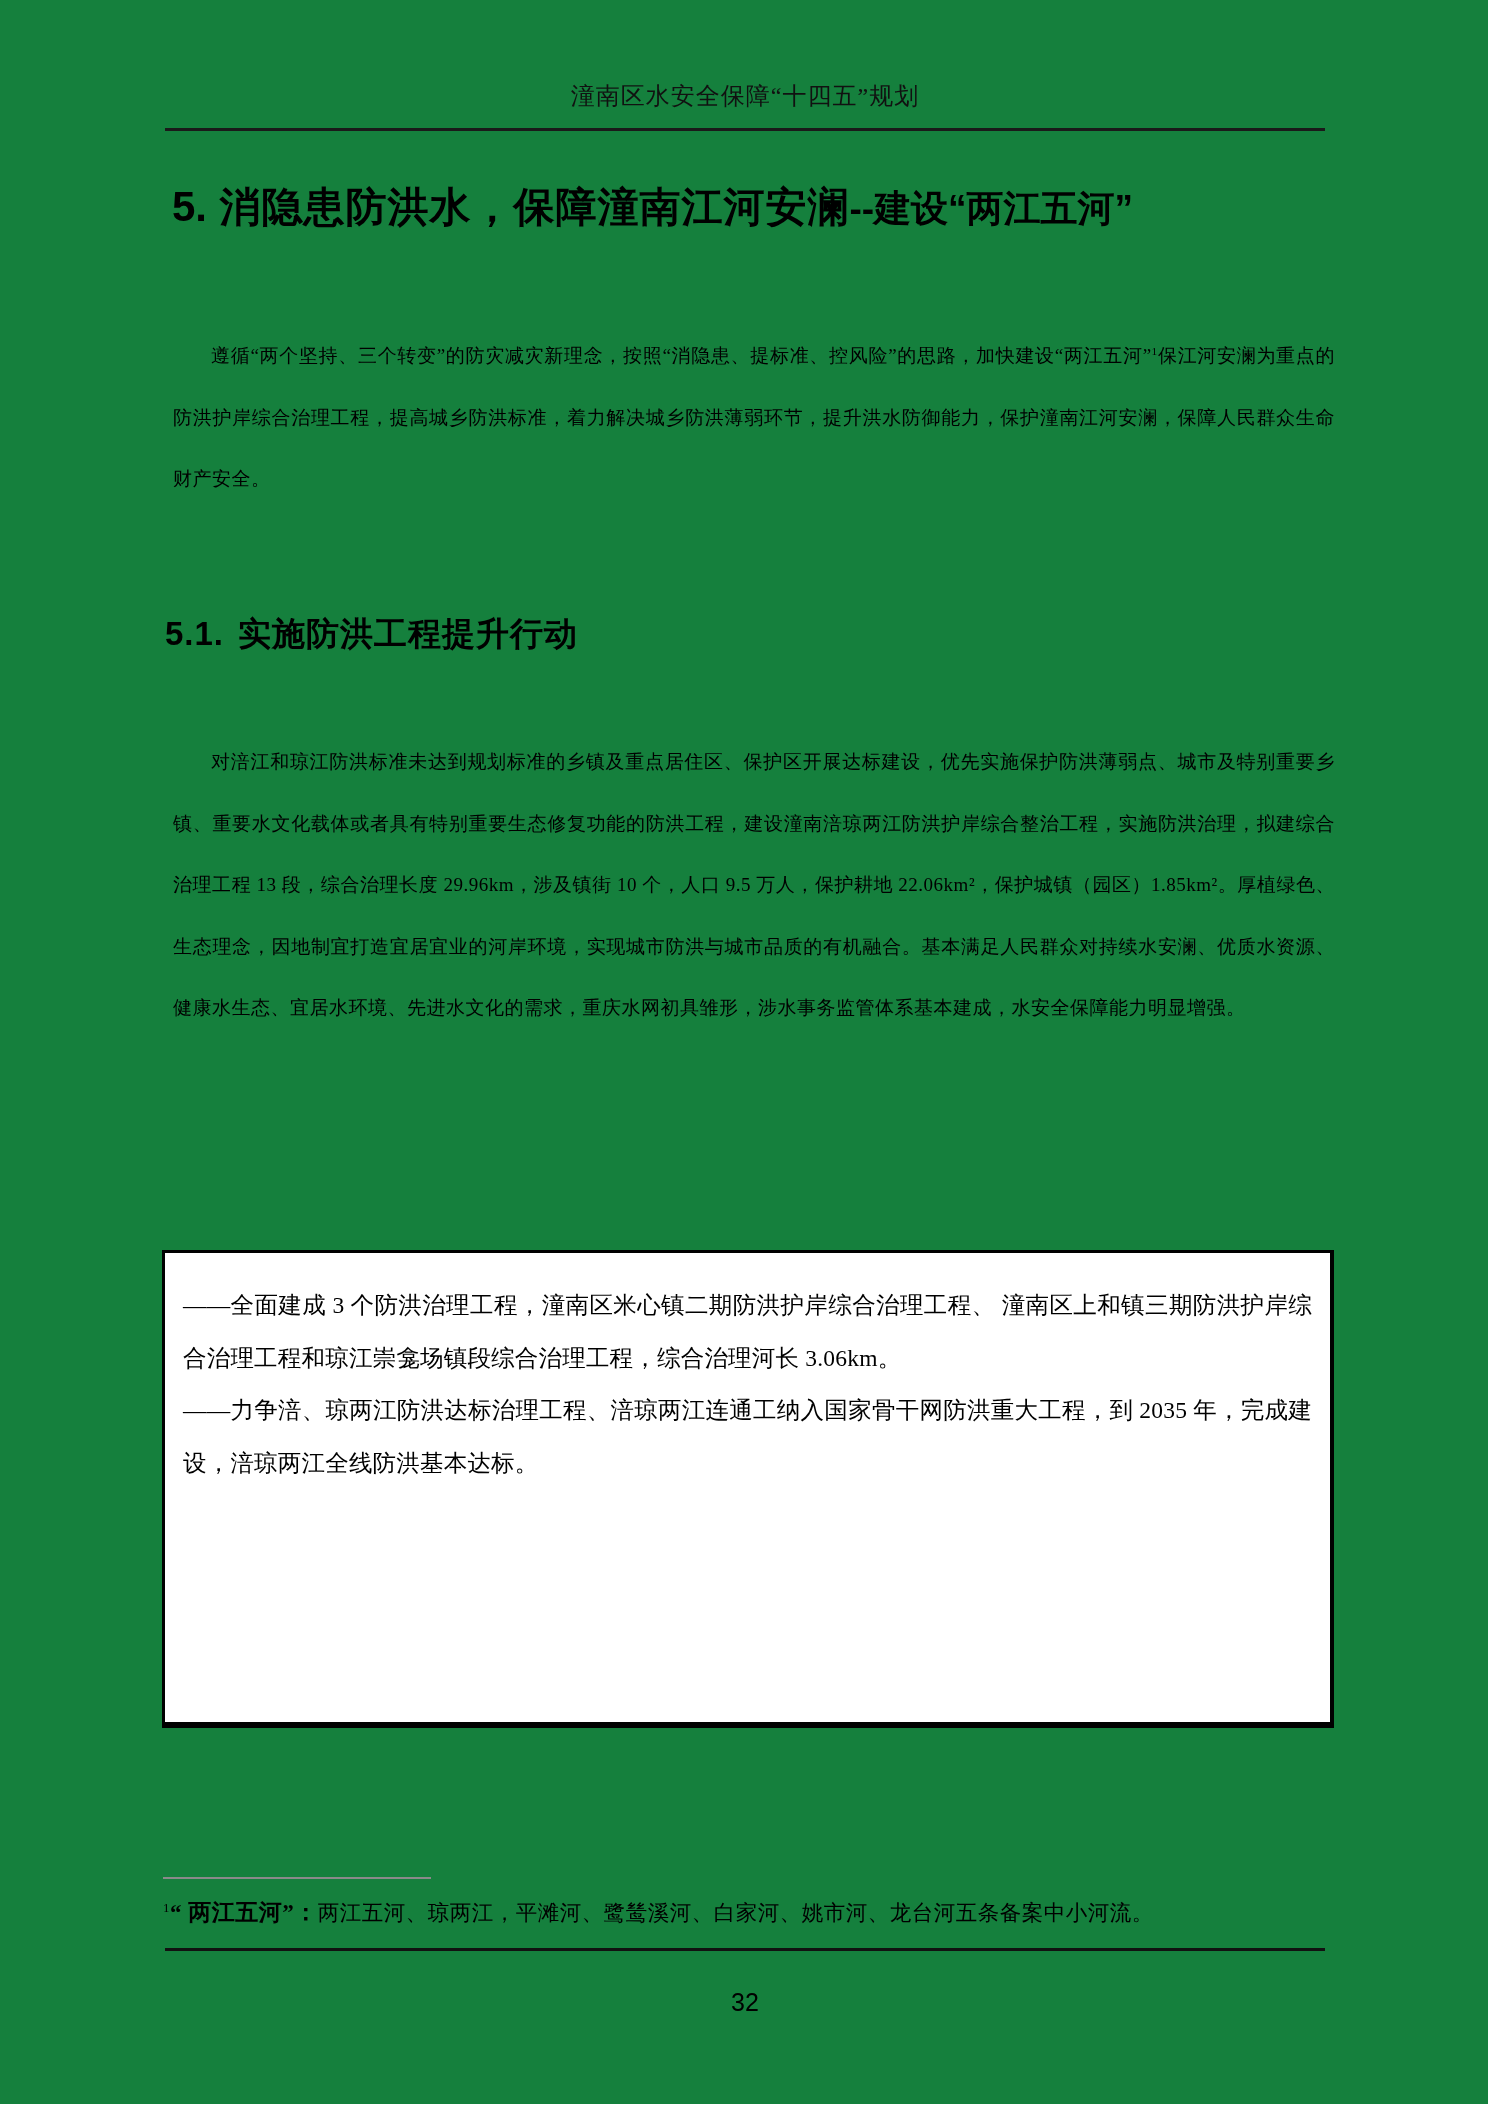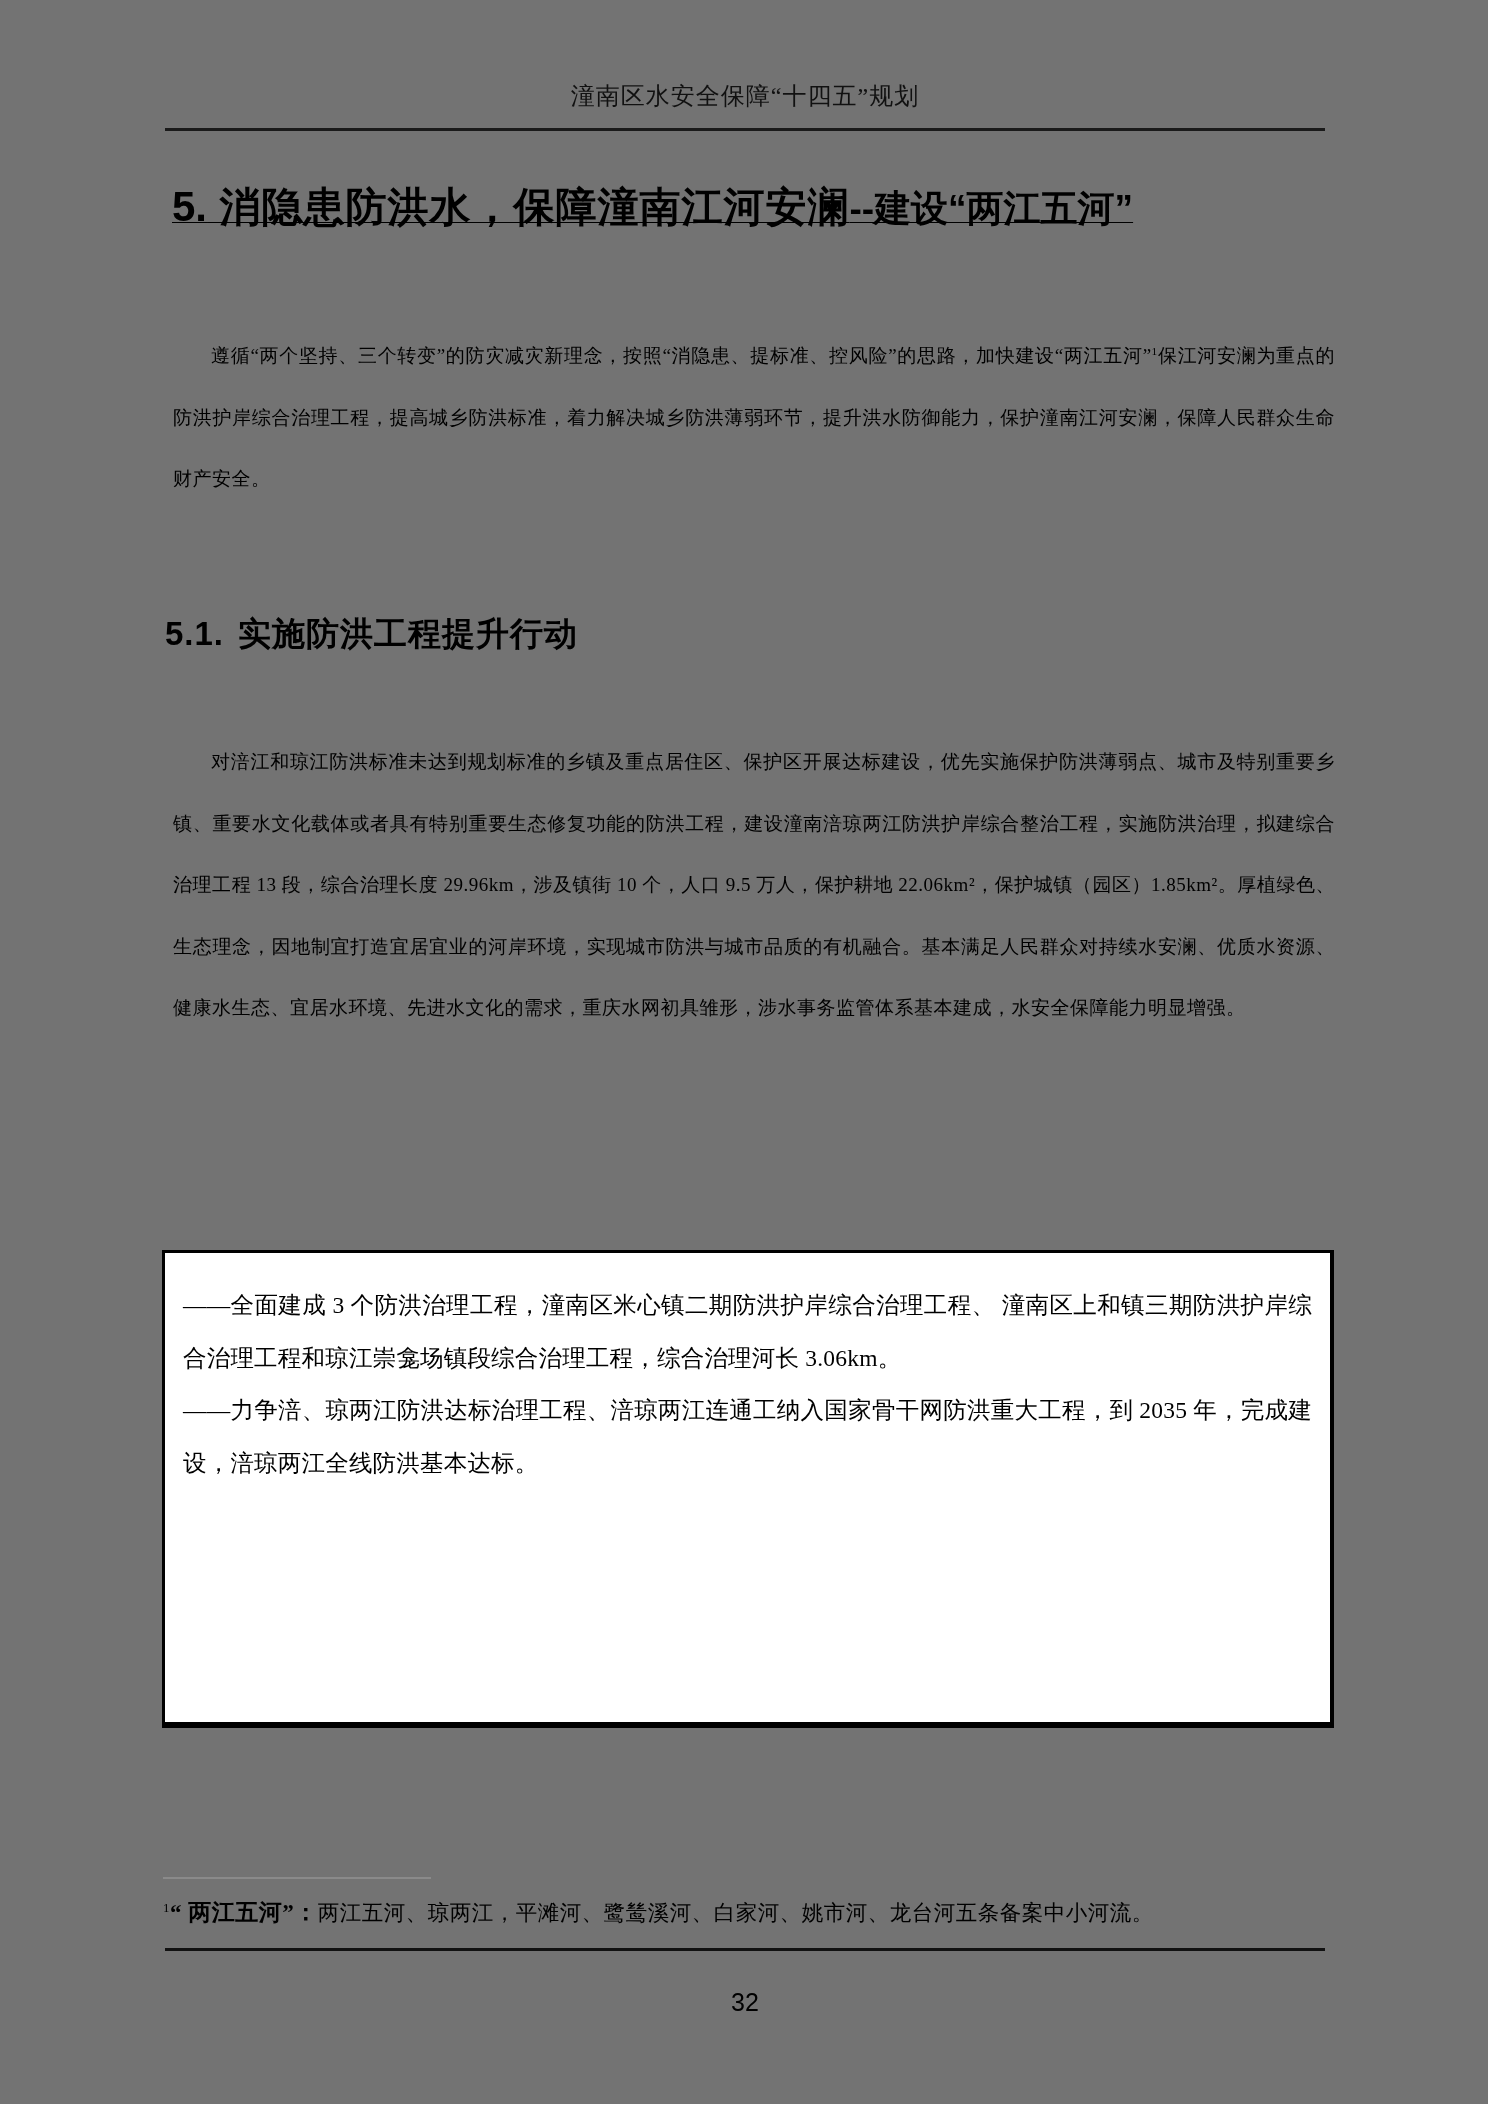--- a/index.html
+++ b/index.html
@@ -2,21 +2,21 @@
 <html><head>
 <meta charset="utf-8">
 <style>
   * { margin: 0; padding: 0; box-sizing: border-box; }
   html, body { background: #e8e8e8; }
   .page {
     position: relative;
     width: 1488px;
     height: 2104px;
     margin: 0 auto;
-    background: #737373;
+    background: #15803d;
     font-family: "Liberation Serif", "DejaVu Serif", serif;
     color: #000;
     overflow: hidden;
   }
   .doc-header {
     position: absolute;
     top: 80px; left: 165px; width: 1160px;
     text-align: center;
     font-size: 24px;
     letter-spacing: 1px;
@@ -27,21 +27,20 @@
     top: 128px; left: 165px; width: 1160px;
     border-top: 3px solid #1a1a1a;
   }
   .chapter-title {
     position: absolute;
     top: 182px; left: 172px; width: 1180px;
     font-family: "Liberation Sans", "DejaVu Sans", sans-serif;
     font-weight: 700;
     line-height: 1.2;
     white-space: nowrap;
-    text-decoration: underline;
   }
   .chapter-title .num { font-size: 42px; letter-spacing: 0; }
   .chapter-title .main { font-size: 41px; letter-spacing: 1px; }
   .chapter-title .suffix { font-size: 37px; letter-spacing: 0px; }
   .body-par {
     position: absolute;
     left: 165px; width: 1162px;
     font-size: 19px;
     line-height: 61.5px;
     text-align: justify;

